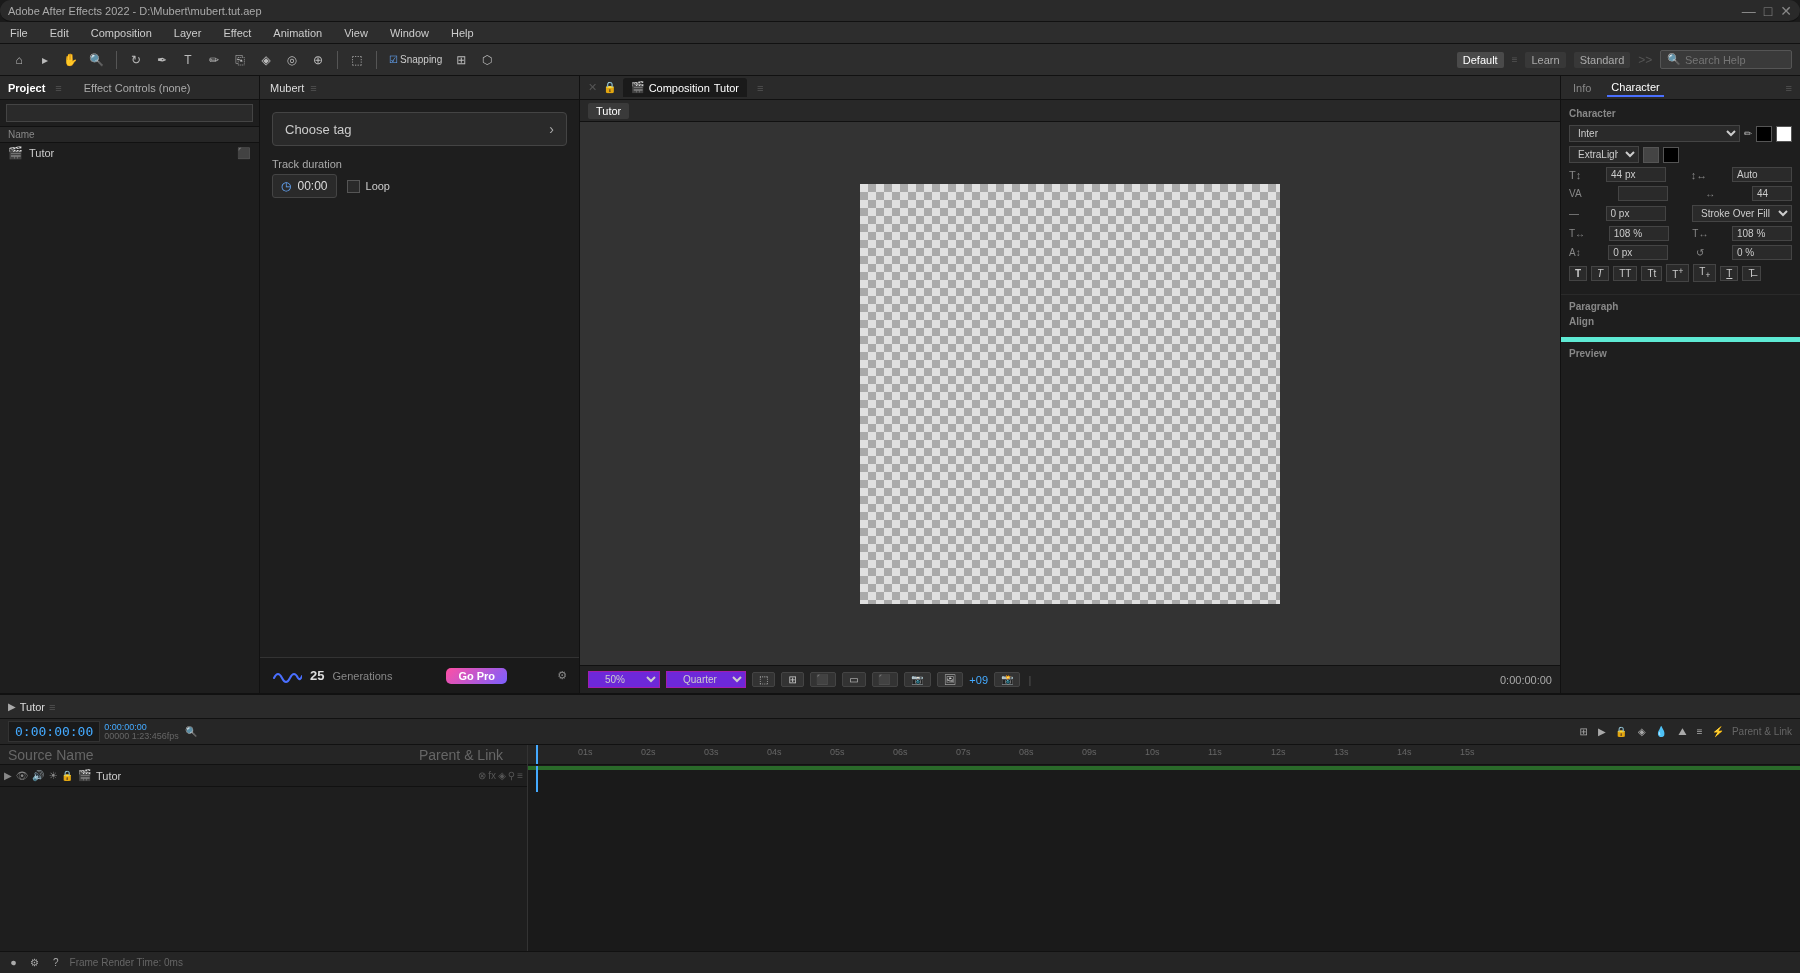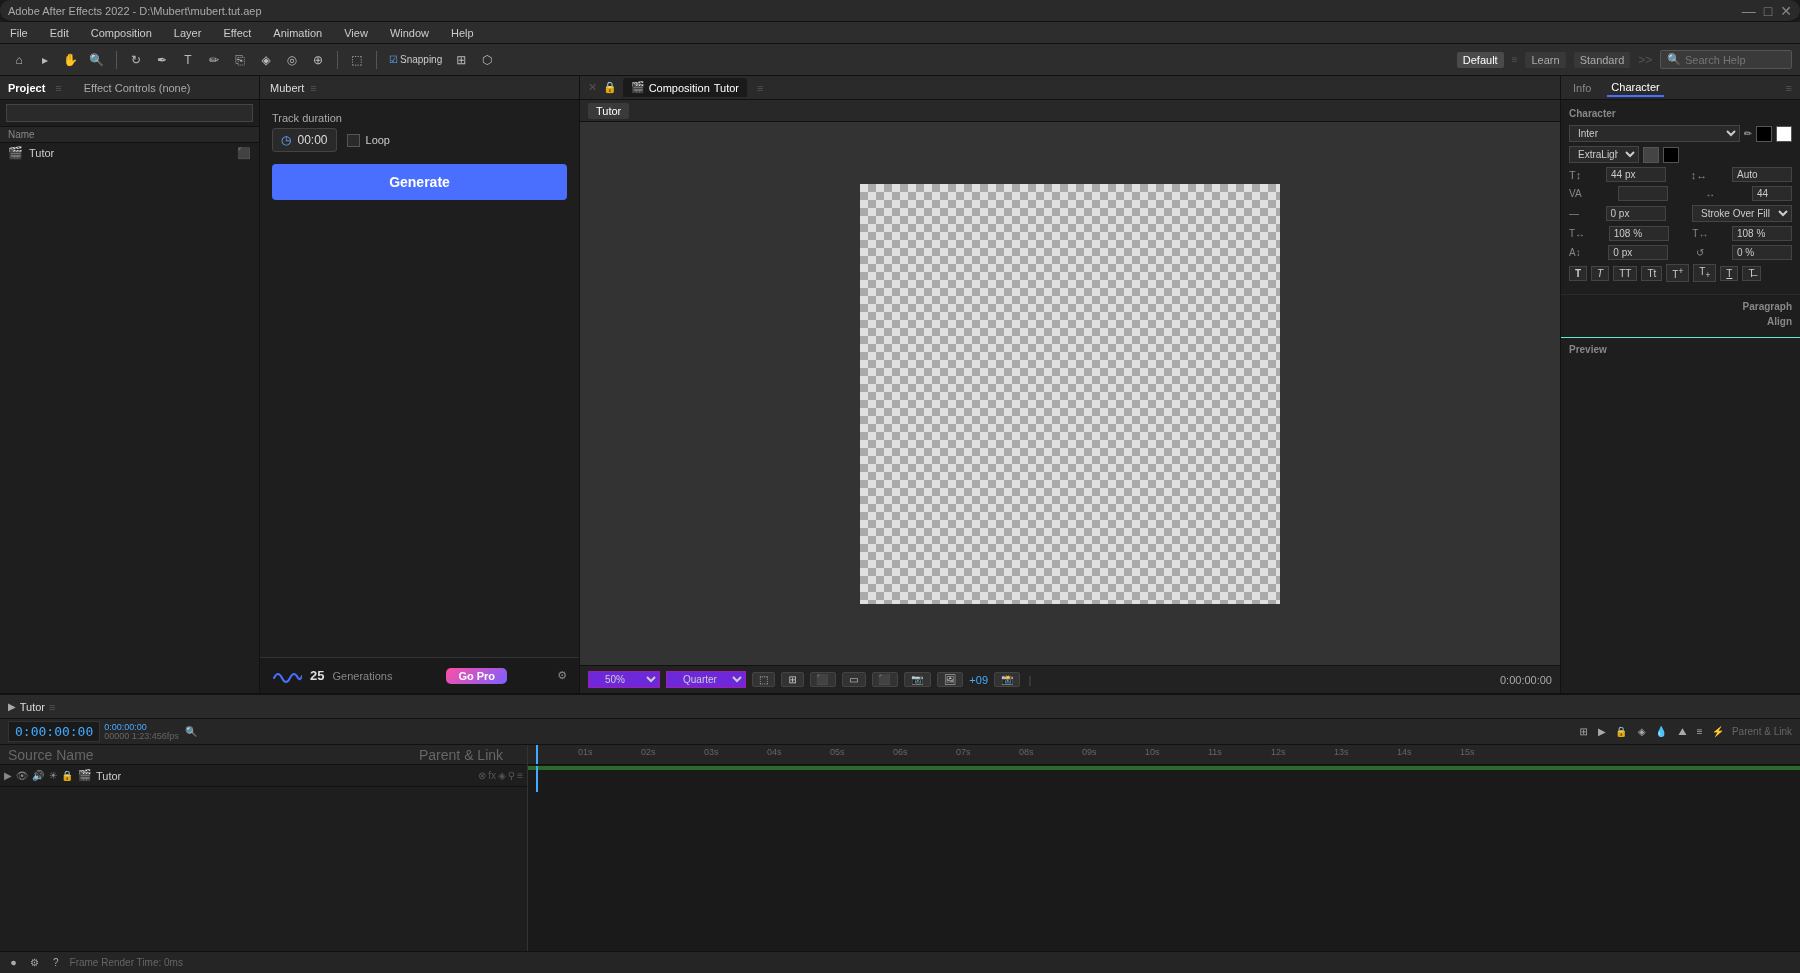--- a/index.html
+++ b/index.html
@@ -486,21 +486,21 @@
       margin-bottom: 4px;
     }
     .fmt-btn {
       background: #2a2a2a;
       border: 1px solid #444;
       color: #ccc;
       font-size: 10px;
       padding: 1px 5px;
       cursor: pointer;
     }
-    .paragraph-section { padding: 6px 8px; border-bottom: 1px solid #5eead4; text-align: right; }
+    .paragraph-section { padding: 6px 8px; border-bottom: 5px solid #5eead4; }
     .paragraph-title { font-size: 10px; color: #888; margin-bottom: 4px; font-weight: bold; }
     .preview-section { padding: 6px 8px; }
     .preview-title { font-size: 10px; color: #888; margin-bottom: 11px; font-weight: bold; }
 
     
     #bottom-area {
       height: 280px;
       background: #1a1a1a;
       border-top: 2px solid #111;
       display: flex;
@@ -725,38 +725,39 @@
     </div>
   </div>
 
   <div id="mubert-panel">
     <div class="mubert-header">
       <span>Mubert</span>
       <span style="color:#555;">≡</span>
     </div>
     <div class="mubert-content">
 
+      <button class="choose-tag-btn">
+        <span>Choose tag</span>
+        <span class="choose-tag-chevron">›</span>
+      </button>
 
       <div>
         <div class="track-duration-label">Track duration</div>
         <div class="duration-row">
           <div class="duration-display">
             <span class="duration-icon">◷</span>
             <span>00:00</span>
           </div>
           <div class="loop-row">
             <div class="loop-checkbox"></div>
             <span class="loop-label">Loop</span>
           </div>
         </div>
       </div>
 
-      <button class="generate-btn">
-        <span>Generate</span>
-      </button>
 
     </div>
 
     <div class="mubert-footer">
       <svg width="30" height="16" viewBox="0 0 30 16">
         <path d="M2 10 Q6 2 10 10 Q14 18 18 10 Q22 2 26 10 Q28 13 30 8" fill="none" stroke="#4a6fff" stroke-width="2" stroke-linecap="round"></path>
       </svg>
       <span class="generations-count">25</span>
       <span class="generations-label">Generations</span>
       <button class="go-pro-btn">

